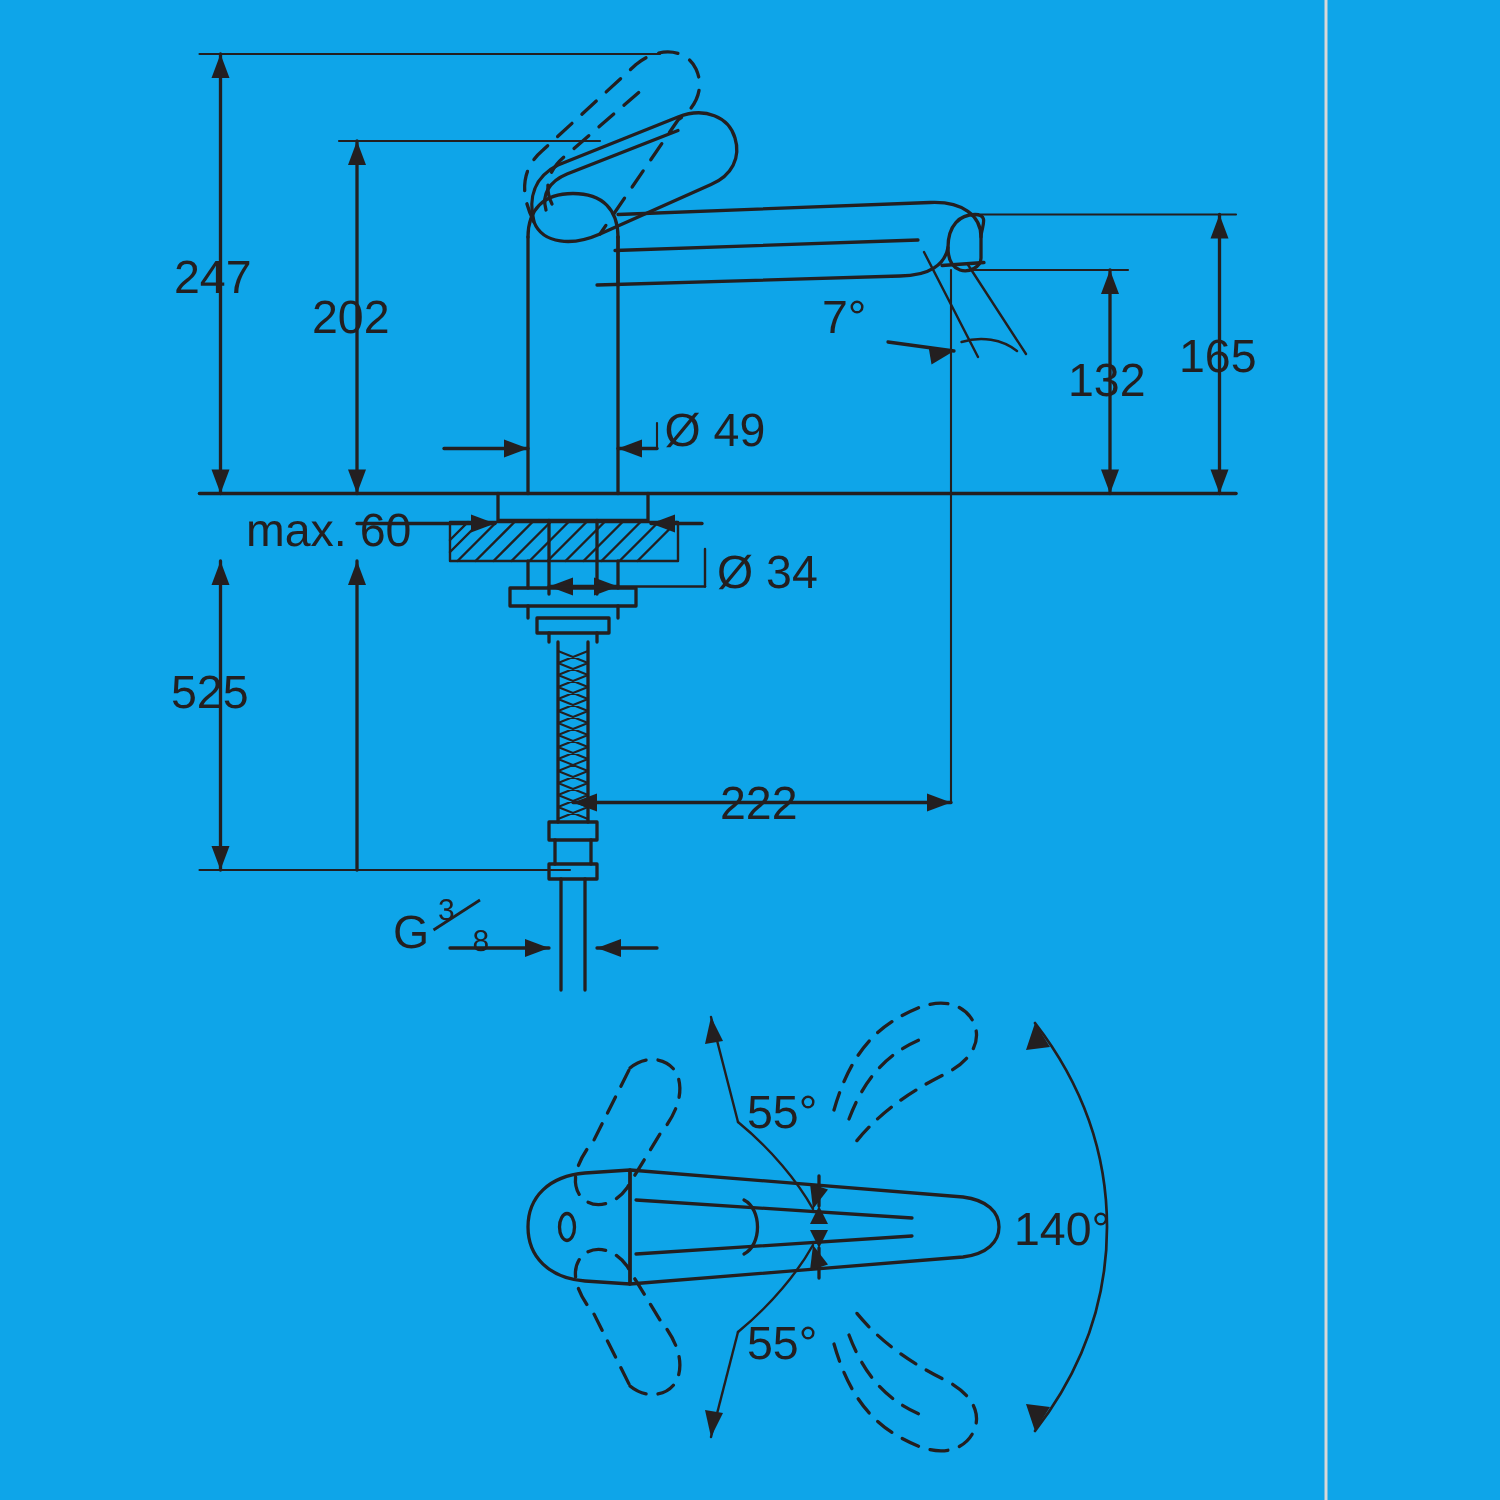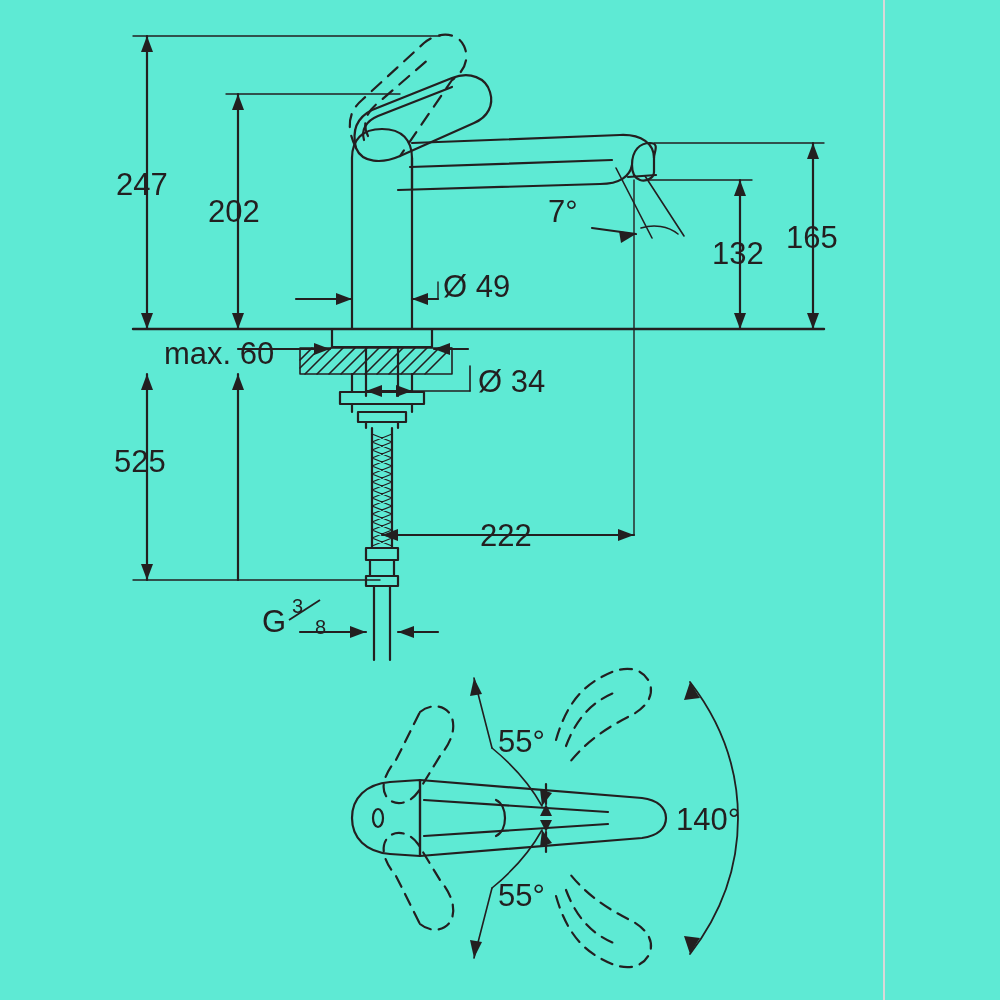--- a/index.html
+++ b/index.html
@@ -1,17 +1,17 @@
 <!DOCTYPE html>
 <html><head>
 <meta charset="utf-8">
 <style>
   html,body{margin:0;padding:0;background:#ffffff;}
   body{width:1000px;height:1000px;overflow:hidden;font-family:"Liberation Sans",sans-serif;}
-  #stage{position:relative;width:1000px;height:1000px;background:#5eead4;}
+  #stage{position:relative;width:1000px;height:1000px;background:#0ea5e9;}
   svg{display:block;}
   .dim-text{font-family:"Liberation Sans",sans-serif;font-size:31px;fill:#231f20;}
   .frac-num{font-family:"Liberation Sans",sans-serif;font-size:20px;fill:#231f20;}
 </style>
 </head>
 <body>
 
 <div id="stage">
 
 <svg width="1000" height="1000" viewBox="0 0 1000 1000">

